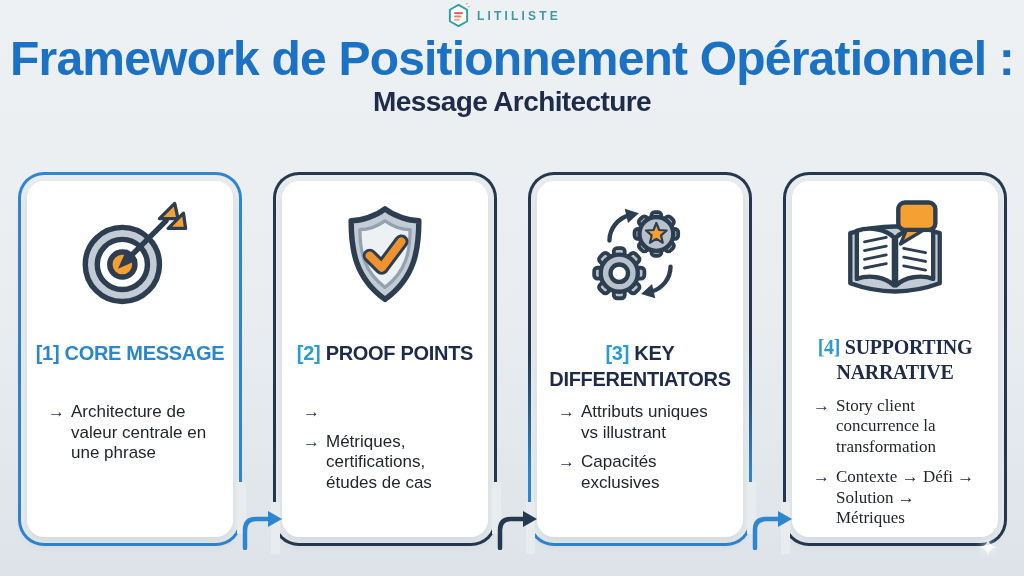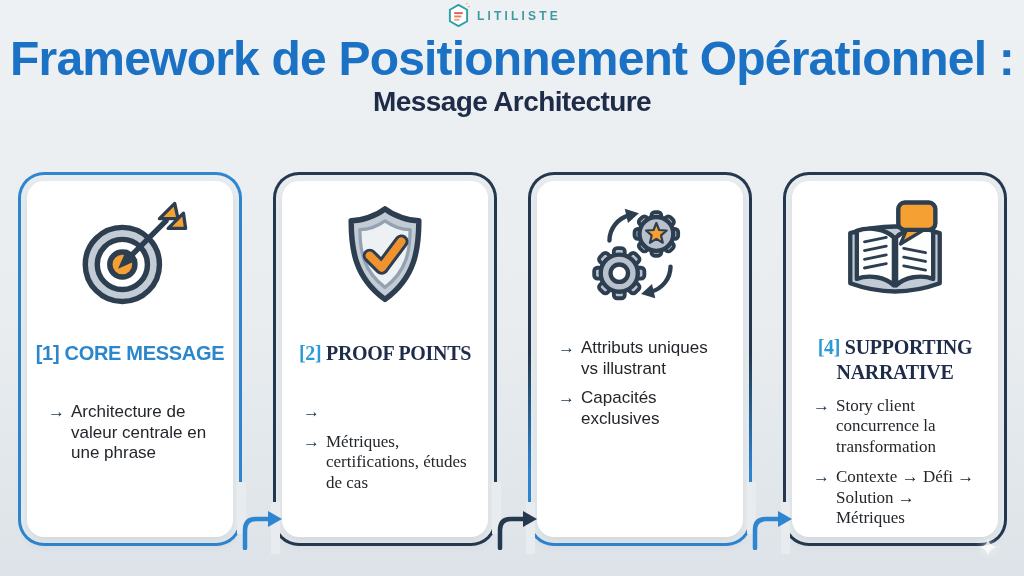--- a/index.html
+++ b/index.html
@@ -15,21 +15,21 @@
   .logo-text{color:#3f9aa0;font-size:12px;font-weight:700;letter-spacing:3.2px;}
   .logo-underline{height:1.5px;margin-top:2px;background:linear-gradient(90deg,#eaa89e 0%,#8fc7cb 100%);opacity:.8;}
   
   .title{position:absolute;top:32px;left:0;width:100%;text-align:center;line-height:1.12;}
   .title-line1{font-size:48px;font-weight:700;color:#1b72c5;letter-spacing:-0.8px;}
   .title-line2{font-size:28px;font-weight:700;color:#1e2b49;letter-spacing:-0.6px;}
   
   .cards-row{position:absolute;top:172px;left:0;width:1024px;height:380px;}
   .card{position:absolute;top:0;width:224px;height:374px;border-radius:26px;padding:3px;box-sizing:border-box;}
   .card-1{left:18px;background:#2e86d1;}
-  .card-2{left:273px;background:#24384f;font-family:Liberation Serif, serif;}
+  .card-2{left:273px;background:#24384f;}
   .card-3{left:528px;background:linear-gradient(180deg,#24384f 0%,#24384f 48%,#2e86d1 80%);}
   .card-4{left:783px;background:#24384f;font-family:Liberation Serif, serif;}
   .card-mid{background:#e9edf0;border-radius:23px;height:100%;box-sizing:border-box;padding:6px;}
   .card-inner{
     background:#ffffff;border-radius:17px;height:100%;box-sizing:border-box;
     box-shadow:0 6px 12px rgba(44,62,80,.12);
     display:flex;flex-direction:column;align-items:center;padding:8px 8px 8px;
   }
   .icon-wrap{height:140px;display:flex;align-items:center;justify-content:center;}
   .card-icon{width:120px;height:120px;}
@@ -151,20 +151,24 @@
                 <circle cx="36" cy="68" r="17" fill="#b9c2cc" stroke="#2c3e50" stroke-width="4"></circle>
                 <circle cx="36" cy="68" r="8" fill="#ffffff" stroke="#2c3e50" stroke-width="4"></circle>
               </g>
 
               <path d="M27,38 A24,24 0 0 1 45,15" fill="none" stroke="#2c3e50" stroke-width="4" stroke-linecap="round"></path>
               <polygon points="41,9 54,13 44,22" fill="#2c3e50"></polygon>
               <path d="M83,62 A24,24 0 0 1 65,85" fill="none" stroke="#2c3e50" stroke-width="4" stroke-linecap="round"></path>
               <polygon points="69,91 56,87 66,78" fill="#2c3e50"></polygon>
             </svg>
           </div>
+          <div class="card-title">
+            <span class="card-num">[3]</span>
+            <span>KEY DIFFERENTIATORS</span>
+          </div>
           <div class="bullets">
             <div class="bullet">
               <span class="bullet-marker">→</span>
               <span class="bullet-text">Attributs uniques vs illustrant</span>
             </div>
             <div class="bullet">
               <span class="bullet-marker">→</span>
               <span class="bullet-text">Capacités exclusives</span>
             </div>
           </div>

